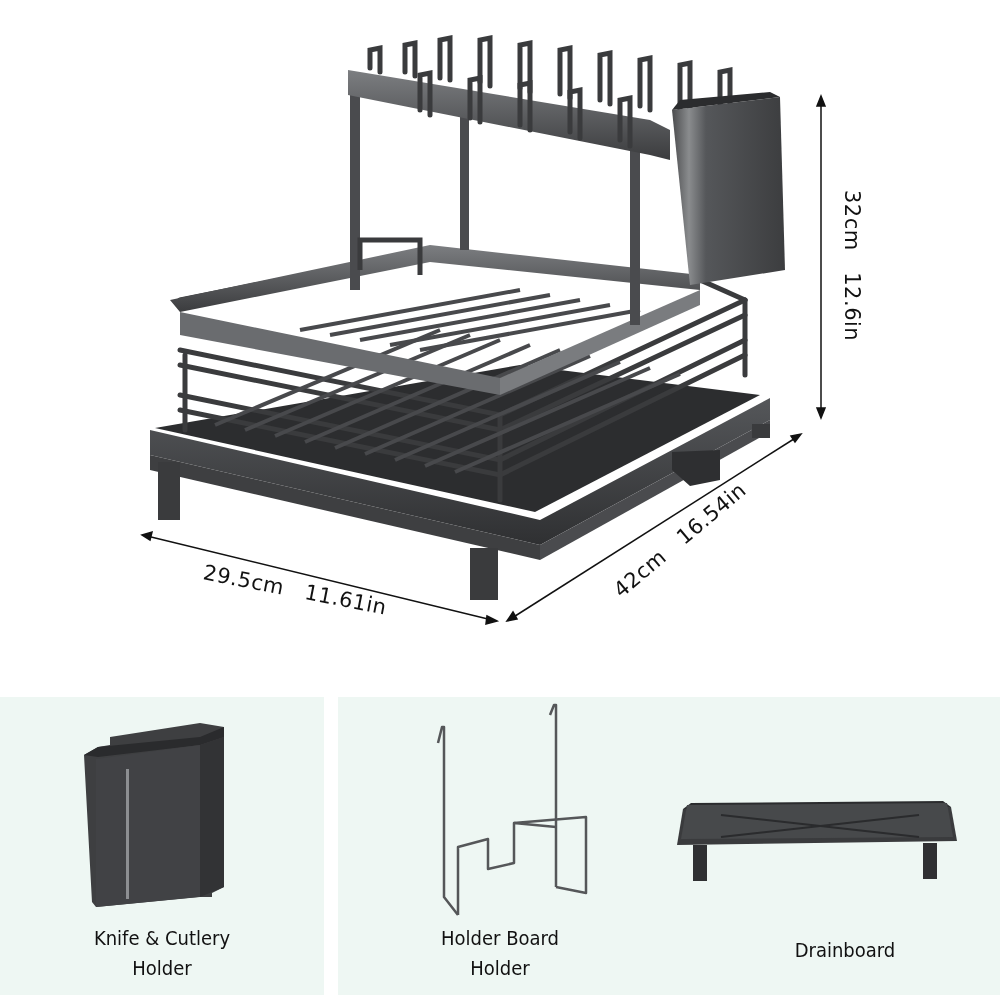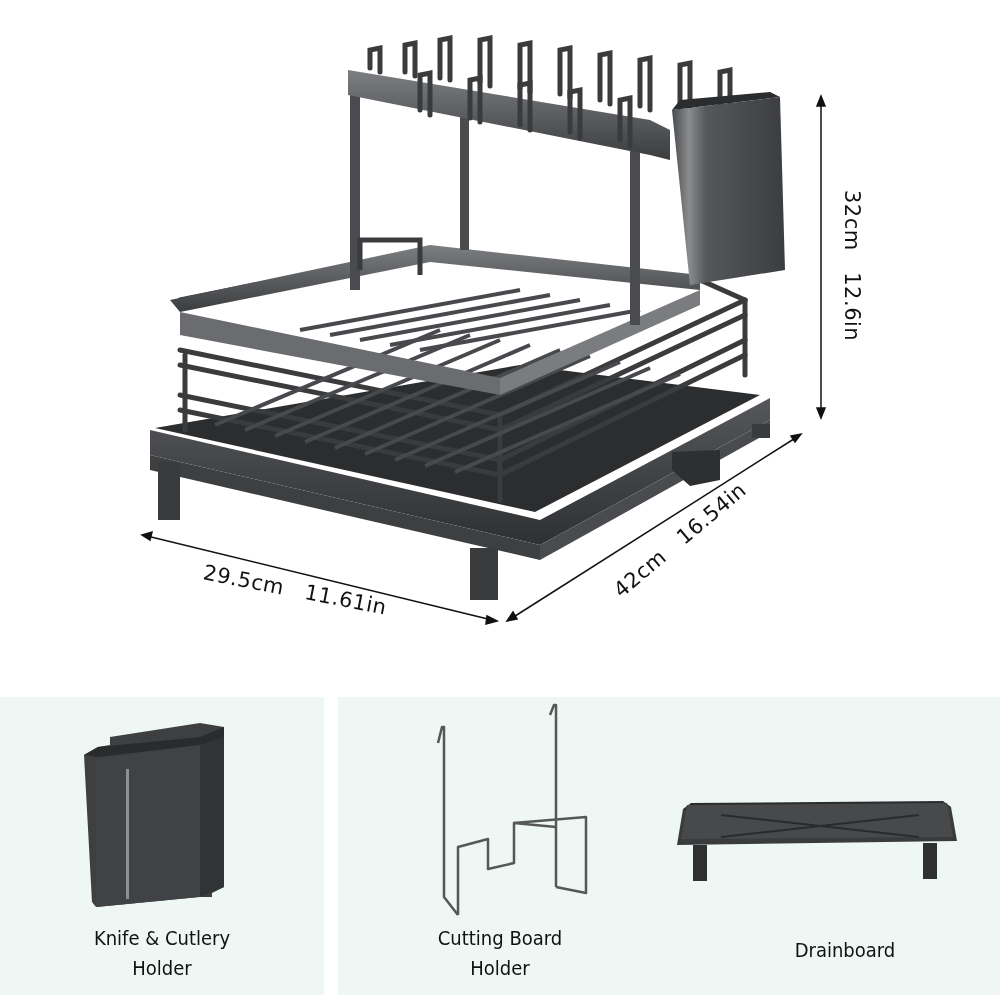--- a/index.html
+++ b/index.html
@@ -152,21 +152,21 @@
   <div class="panel panel-2">
     <svg width="324" height="220" viewBox="0 0 324 220">
       <g stroke="#555759" stroke-width="2.5" fill="none" stroke-linejoin="round">
         <path d="M100 46 L104 30 L106 30 L106 200 L120 218"></path>
         <path d="M212 18 L216 8 L218 8 L218 190"></path>
         <path d="M120 218 L120 150 L150 142 L150 172 L176 166 L176 126 L248 120 L248 196 L218 190"></path>
         <path d="M176 126 L218 130"></path>
       </g>
     </svg>
     <div class="panel-caption">
-      <div>Cutting Board</div>
+      <div>Holder Board</div>
       <div>Holder</div>
     </div>
   </div>
 
   <div class="panel panel-3">
     <svg width="323" height="220" viewBox="0 0 323 220">
       <path d="M32 112 L300 110 L306 144 L26 148 Z" fill="#3a3b3d"></path>
       <path d="M40 106 L292 104 L300 110 L32 112 Z" fill="#2b2c2e"></path>
       <path d="M36 108 L296 106 L302 140 L30 142 Z" fill="#47494b"></path>
       <g stroke="#2a2b2d" stroke-width="2" fill="none">

